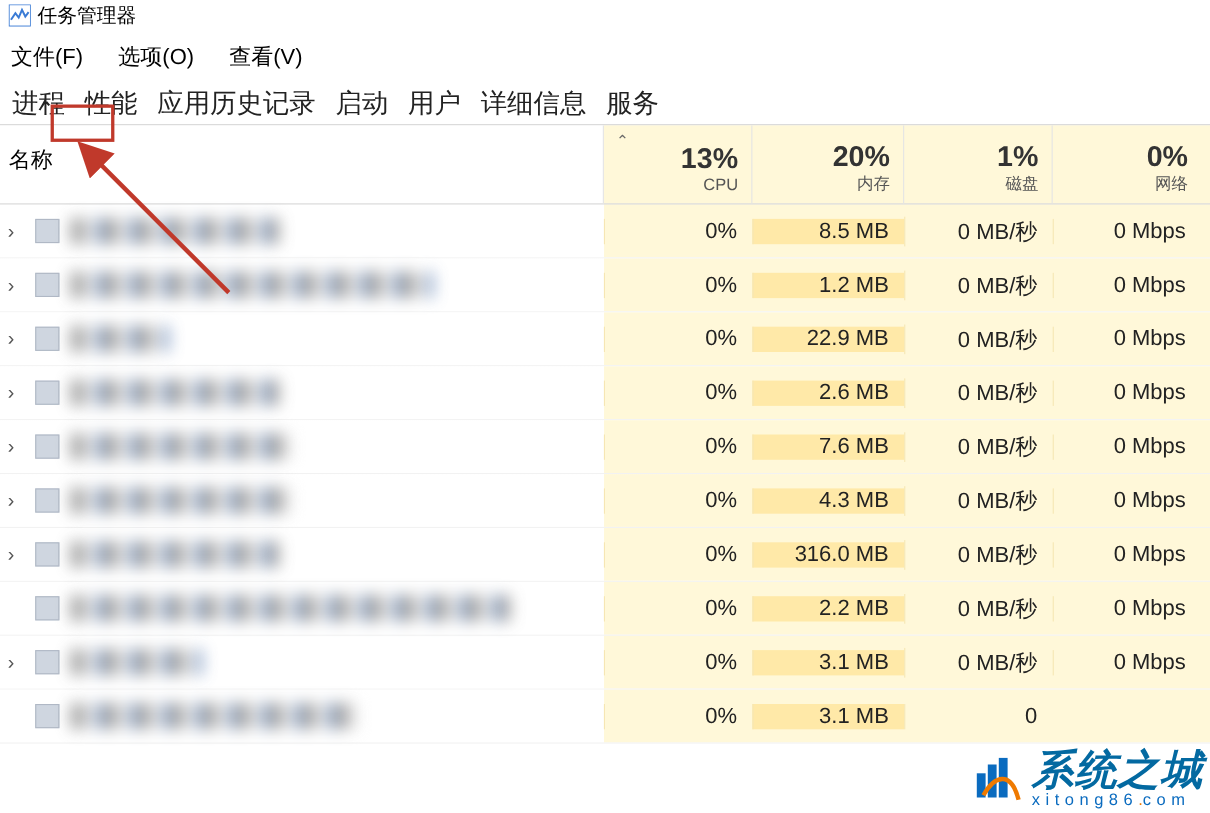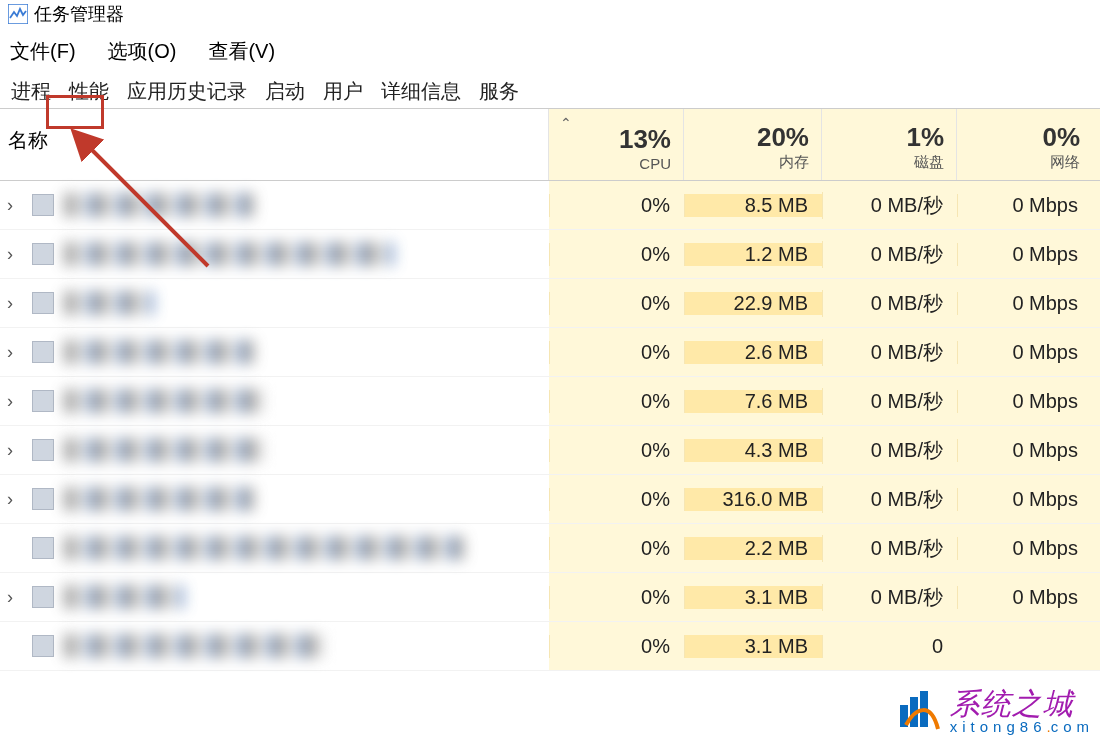--- a/index.html
+++ b/index.html
@@ -28,21 +28,21 @@
       display: flex;
       gap: 32px;
       font-size: 20px;
     }
     .menu-item { cursor: default; }
     
     .tabs {
       display: flex;
       border-bottom: 1px solid #ccc;
       padding-left: 2px;
-      font-size: 20px;
+      font-size: 24px;
       color: #222;
     }
     .tab {
       padding: 4px 8px 4px 8px;
       border: 1px solid transparent;
       border-bottom: none;
       cursor: default;
       margin-bottom: -1px;
       white-space: nowrap;
     }
@@ -168,24 +168,24 @@
       gap: 6px;
       z-index: 10;
     }
     .watermark .wm-text {
       display:flex;
       flex-direction:column;
       justify-content:center;
       font-family: "Microsoft YaHei", sans-serif;
     }
     .watermark .wm-main {
-      font-size: 30px;
-      font-weight: 400;
+      font-size: 38px;
+      font-weight: 700;
       font-style: italic;
-      color: #a21caf;
+      color: #0369a1;
       letter-spacing: 1px;
       line-height: 1;
     }
     .watermark .wm-sub {
       font-size: 15px;
       color: #0a6bbf;
       letter-spacing: 5px;
       line-height: 1;
     }
     .watermark .wm-sub .dot { color:#ef7a00; letter-spacing:0; }

